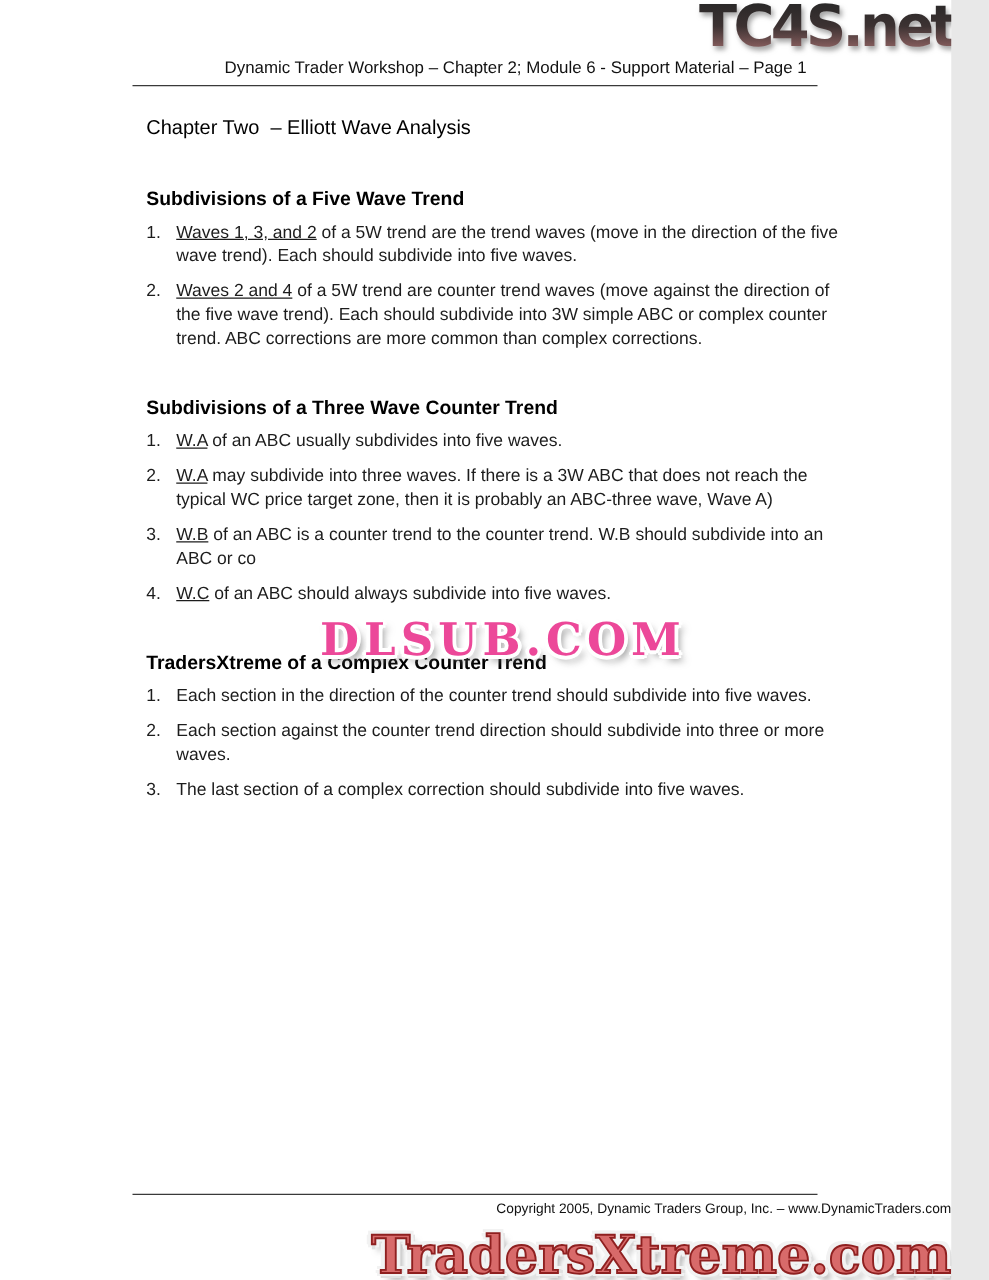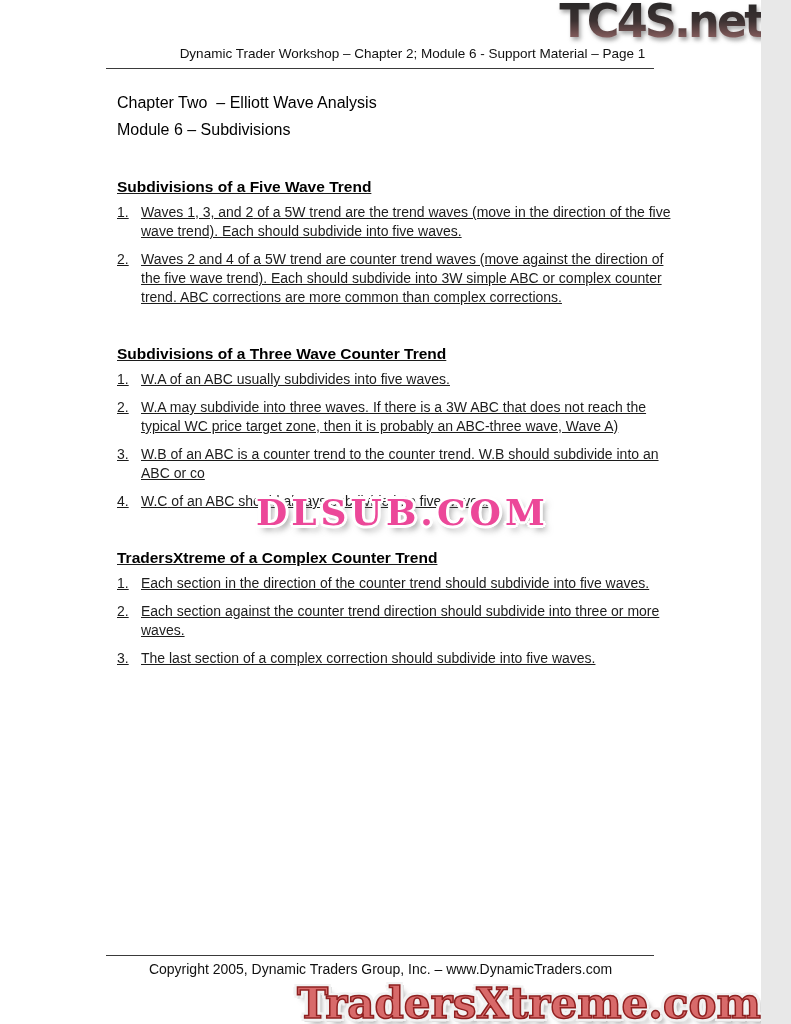--- a/index.html
+++ b/index.html
@@ -55,33 +55,33 @@
     text-align:center;font-size:13.5px;color:#111;padding-left:32px;
   }
   .rule{
     position:absolute;left:106px;right:107px;height:0;
     border-top:1.3px solid #3a3a3a;
   }
   .rule-top{top:68px;}
   .rule-bottom{top:955px;}
   .copyright{
     position:absolute;top:961px;left:0;width:100%;
-    text-align:center;font-size:14px;color:#111;
+    text-align:right;font-size:11px;color:#111;
   }
 
   
   .content{
     position:absolute;left:117px;top:93px;width:561px;
     font-size:14px;line-height:19px;
   }
   .doc-title{
     font-weight:normal;font-size:16px;line-height:20px;color:#000;
     margin:0 0 7px 0;
   }
-  .section{margin-top:37px;text-decoration:underline;}
+  .section{margin-top:37px;}
   .section-heading{
     font-weight:bold;font-size:15.5px;line-height:20px;color:#000;
     margin:0 0 6px 0;
   }
   .li{display:flex;margin-bottom:9px;}
   .li .num{flex:0 0 24px;}
   .li .li-text{flex:1;}
   .lead{text-decoration:underline;}
 </style>
 </head>
@@ -92,21 +92,20 @@
   <div class="wm-tc4s">TC4S.net</div>
   <div class="wm-dlsub">DLSUB.COM</div>
   <div class="wm-tx">TradersXtreme.com</div>
 
   <div class="header-title">Dynamic Trader Workshop – Chapter 2; Module 6 - Support Material – Page 1</div>
   <div class="rule rule-top"></div>
 
   <div class="content">
 
     <div class="doc-title pre">Chapter Two  – Elliott Wave Analysis</div>
-    <div class="doc-title">Module 6 – Subdivisions</div>
 
     <div class="section">
       <div class="section-heading">Subdivisions of a Five Wave Trend</div>
       <div class="li">
         <span class="num">1.</span>
         <span class="li-text"><span class="lead">Waves 1, 3, and 2</span><span> of a 5W trend are the trend waves (move in the direction of the five wave trend). Each should subdivide into five waves.</span></span>
       </div>
       <div class="li">
         <span class="num">2.</span>
         <span class="li-text"><span class="lead">Waves 2 and 4</span><span> of a 5W trend are counter trend waves (move against the direction of the five wave trend). Each should subdivide into 3W simple ABC or complex counter trend. ABC corrections are more common than complex corrections.</span></span>

